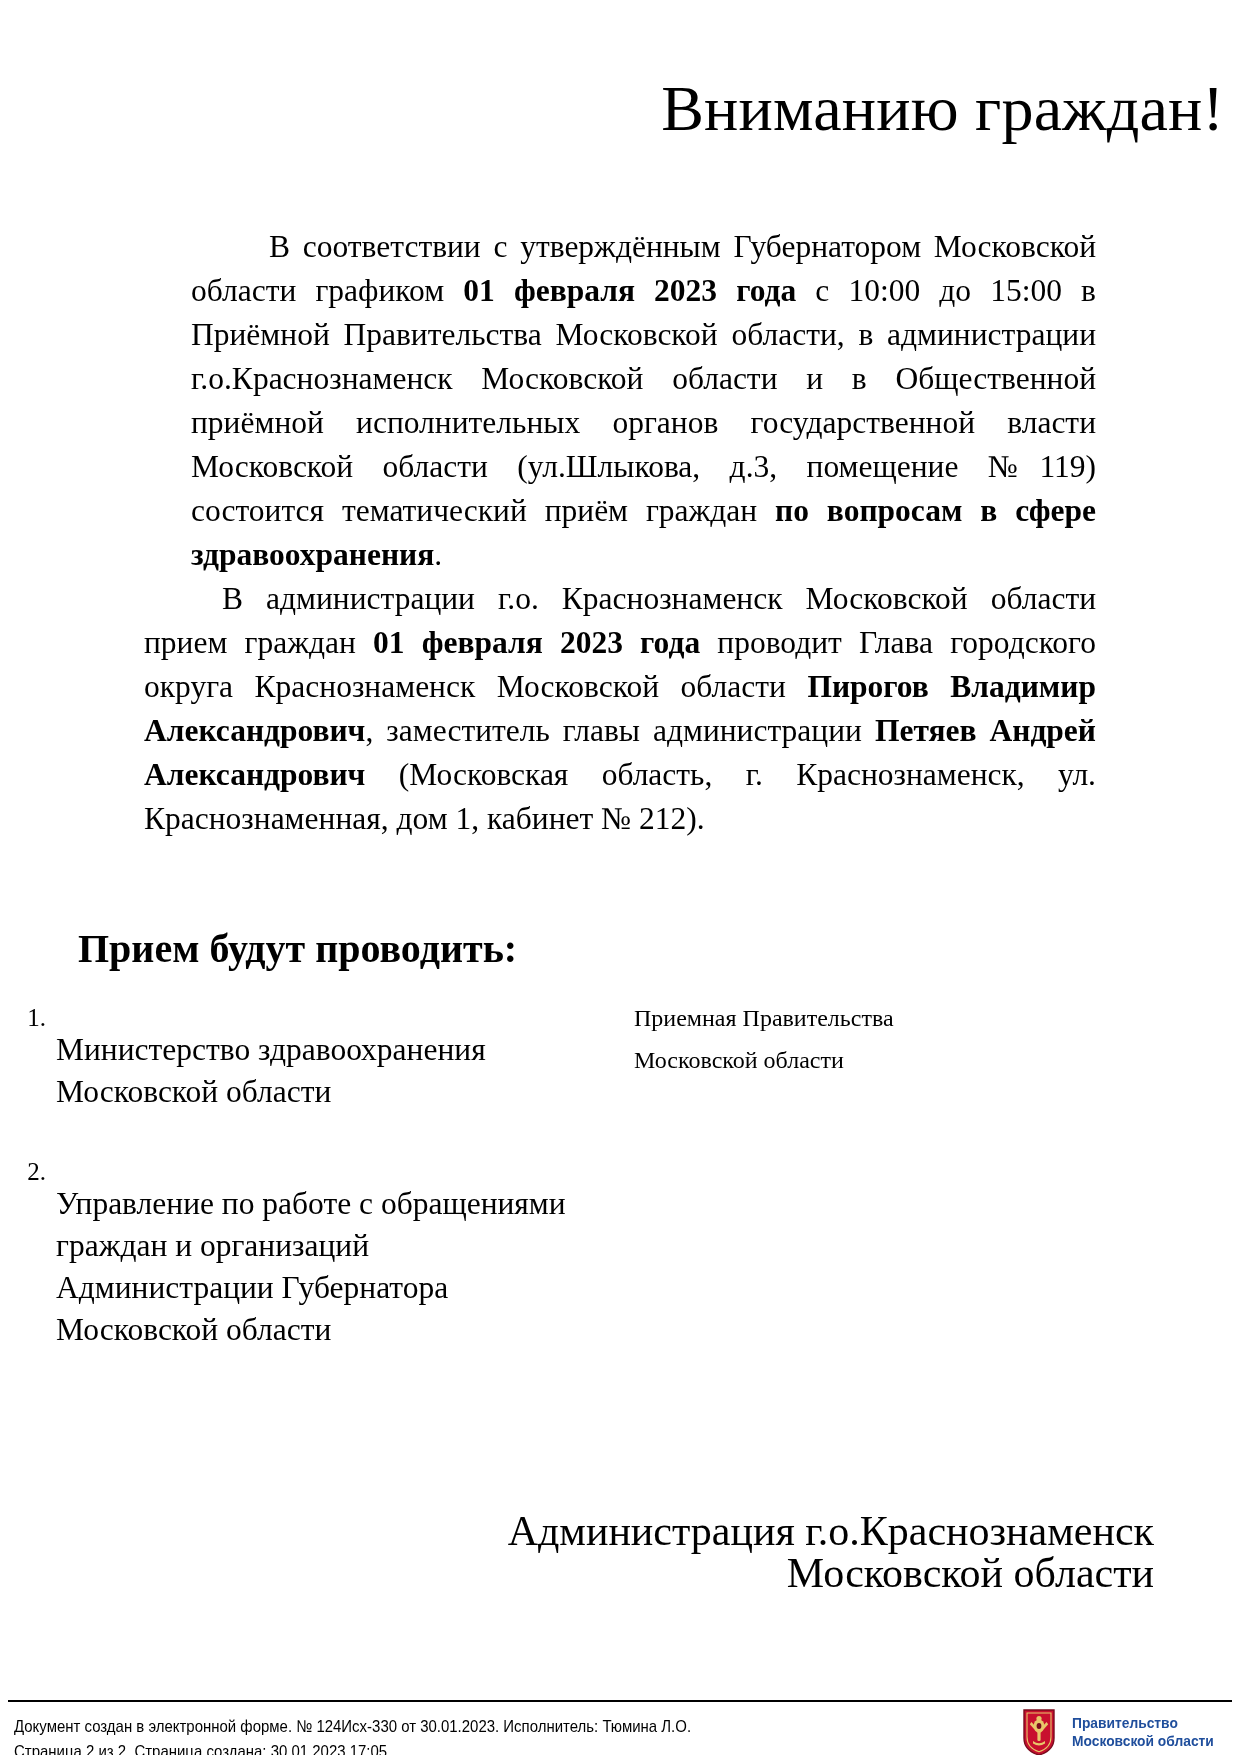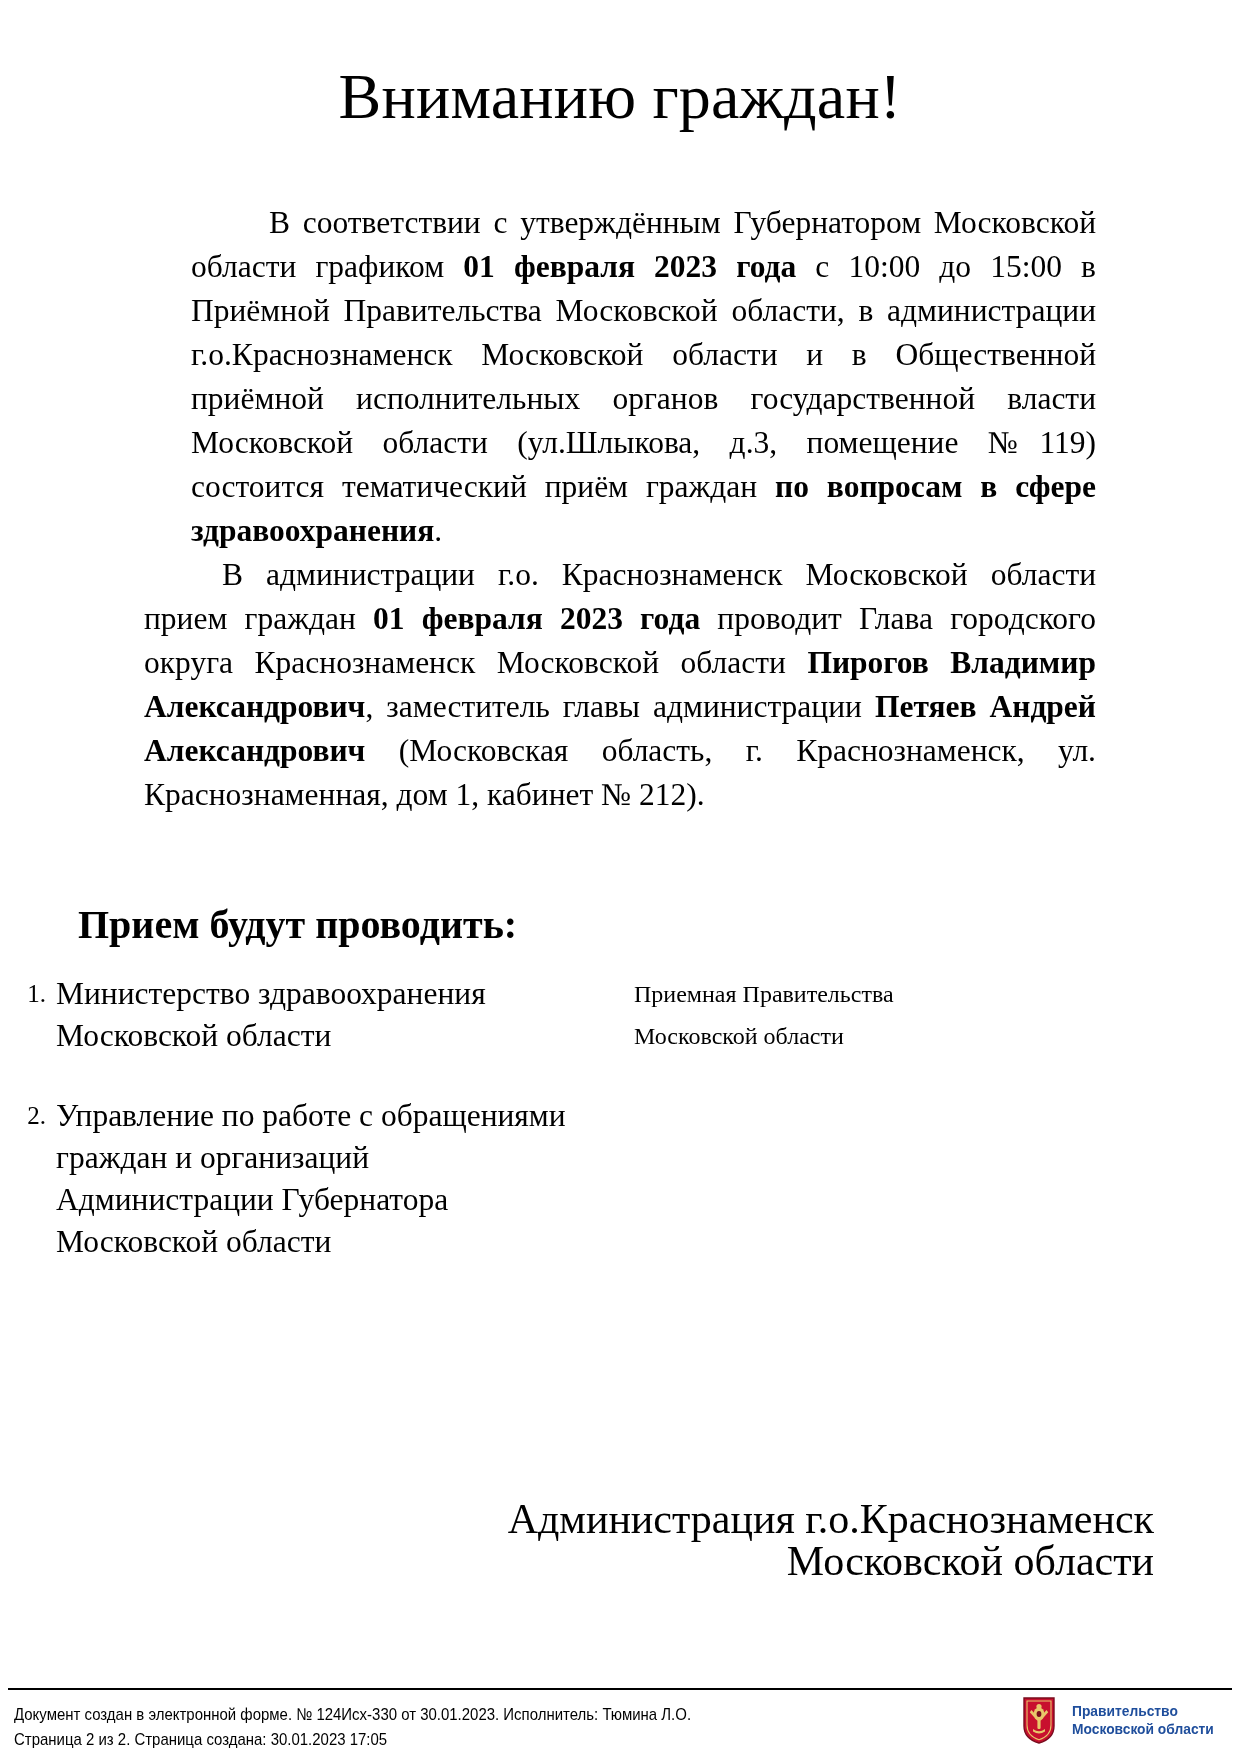--- a/index.html
+++ b/index.html
@@ -19,25 +19,25 @@
 
   .page {
     position: relative;
     width: 1240px;
     height: 1755px;
     box-sizing: border-box;
   }
 
   
   .doc-title {
-    text-align: center;
+    text-align: right;
     font-size: 64px;
     line-height: 1.08;
     font-weight: 400;
-    margin: 4px;
+    margin: 16px;
     padding-top: 58px;
     letter-spacing: 0.2px;
   }
 
   
   .body-block {
     margin: 0 auto;
     width: 952px;
     padding-top: 66px;
   }
@@ -97,20 +97,21 @@
     width: 38px;
     flex: 0 0 38px;
     text-align: right;
     padding-right: 10px;
     box-sizing: border-box;
   }
   .receiver-name {
     font-size: 31.5px;
     line-height: 42px;
     white-space: pre-line;
+    margin-top: 32px;
   }
   .receiver-right {
     font-size: 24px;
     line-height: 42px;
     white-space: pre-line;
     padding-left: 14px;
     font-family: Liberation Serif, serif;
   }
 
   

